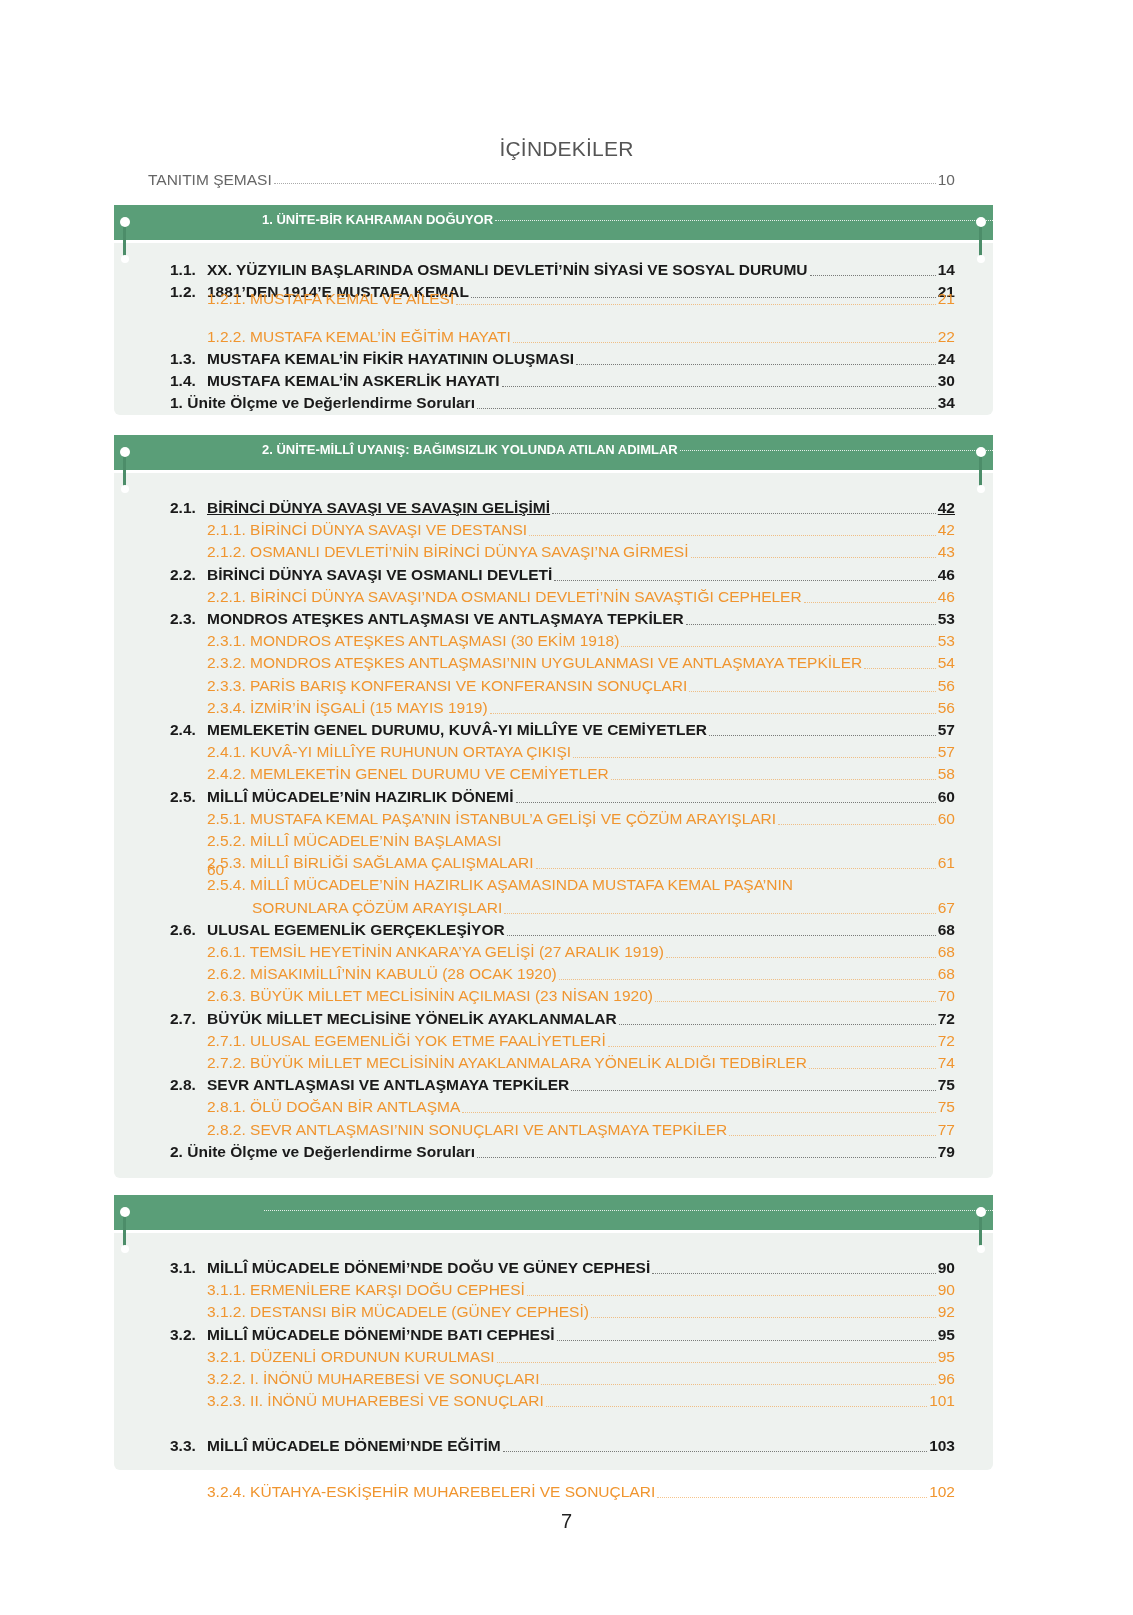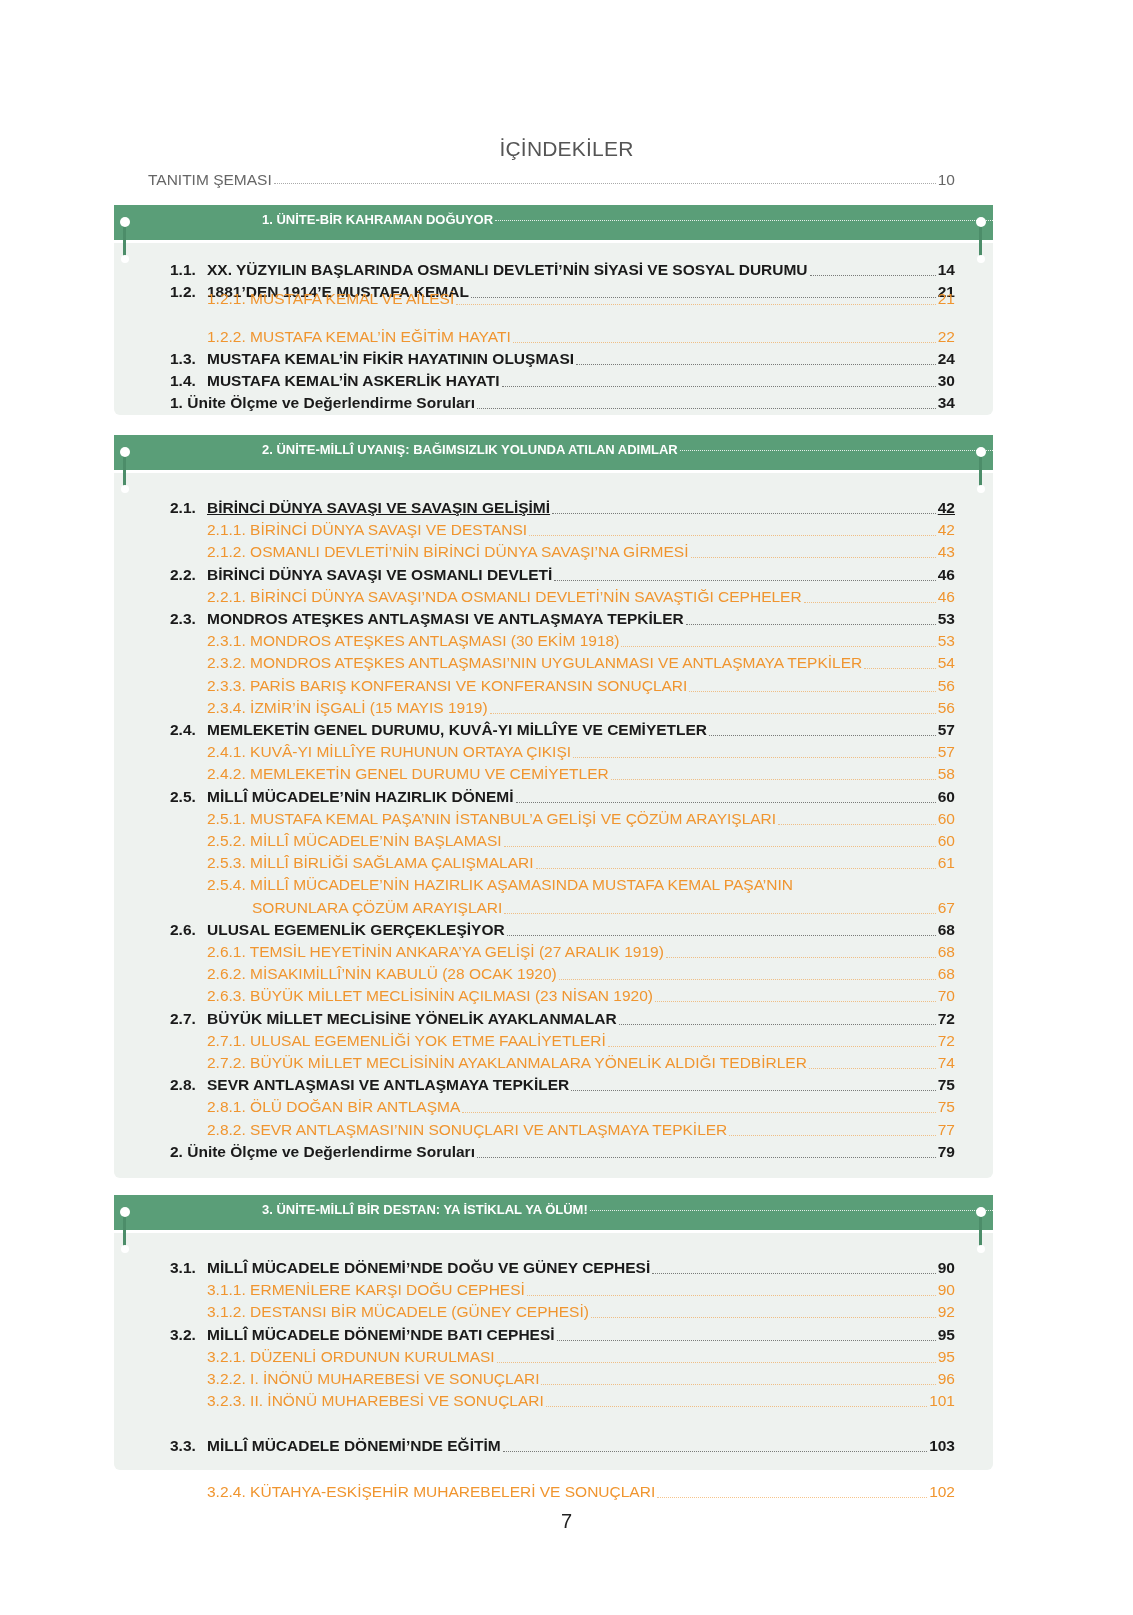--- a/index.html
+++ b/index.html
@@ -53,21 +53,20 @@
   <div class="row unit-row">
     <span class="label">2. ÜNİTE-MİLLÎ UYANIŞ: BAĞIMSIZLIK YOLUNDA ATILAN ADIMLAR</span>
     <span class="dots"></span>
     <span class="page">40</span>
   </div>
 </div>
 <div class="panel" style="top:473px;height:705px;"></div>
 
 <div class="unit-bar" style="top:1195px;">
   <div class="row unit-row">
-    <span class="label">3. ÜNİTE-MİLLÎ BİR DESTAN: YA İSTİKLAL YA ÖLÜM!</span>
     <span class="dots"></span>
     <span class="page">88</span>
   </div>
 </div>
 <div class="panel" style="top:1233px;height:237px;"></div>
 
 <div id="ornaments">
     <div class="stem" style="left: 123px; top: 222px; height: 38px;"></div>
     <div class="knob" style="left: 119.5px; top: 217px;"></div>
     <div class="knob-low" style="left: 120.5px; top: 255px;"></div>
@@ -192,21 +191,21 @@
     <div class="row entry l2" style="top: 785.6px;">
       <span class="label"><span class="num2">2.5.</span><span>MİLLÎ MÜCADELE’NİN HAZIRLIK DÖNEMİ</span></span>
       <span class="dots"></span>
       <span class="page">60</span>
     </div>
     <div class="row entry l3" style="top: 807.8px;">
       <span class="label"><span class="num3">2.5.1.</span> <span>MUSTAFA KEMAL PAŞA’NIN İSTANBUL’A GELİŞİ VE ÇÖZÜM ARAYIŞLARI</span></span>
       <span class="dots"></span>
       <span class="page">60</span>
     </div>
-    <div class="row entry l3" style="top: 830px;">
+    <div class="row entry l3" style="top: 830px; flex-direction: column;">
       <span class="label"><span class="num3">2.5.2.</span> <span>MİLLÎ MÜCADELE’NİN BAŞLAMASI</span></span>
       <span class="dots"></span>
       <span class="page">60</span>
     </div>
     <div class="row entry l3" style="top: 852.2px;">
       <span class="label"><span class="num3">2.5.3.</span> <span>MİLLÎ BİRLİĞİ SAĞLAMA ÇALIŞMALARI</span></span>
       <span class="dots"></span>
       <span class="page">61</span>
     </div>
     <div class="row entry l3" style="top: 874.4px;">

